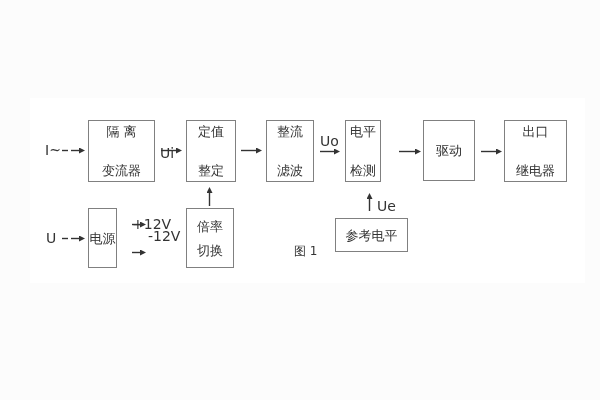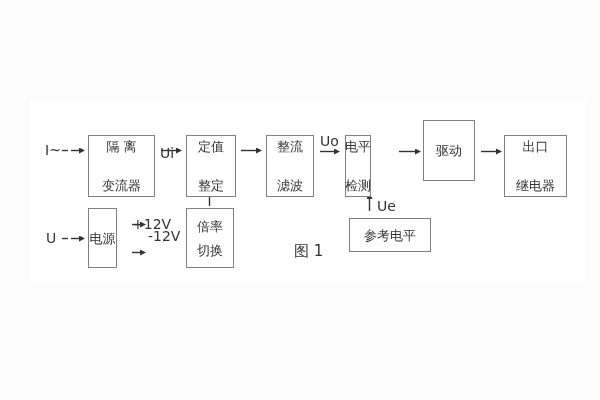--- a/index.html
+++ b/index.html
@@ -24,27 +24,27 @@
     position:absolute;
     border:1px solid var(--c-border);
     background:var(--bg-panel);
     color:var(--c-text);
     display:flex;flex-direction:column;
     align-items:center;justify-content:center;
     font-size:13px;line-height:13px;
     box-sizing:border-box;
     white-space:nowrap;
   }
-  .block.two{gap:26px;margin-top:15px;}
+  .block.two{gap:26px;}
   .block.two-tight{gap:11px;}
   .lbl{
     position:absolute;color:var(--c-text);
     font-size:14px;line-height:14px;white-space:nowrap;
   }
-  .caption{font-size:15px;}
+  .caption{font-size:12px;}
   svg.wires{position:absolute;left:0;top:0;pointer-events:none;}
   svg.wires line{stroke:var(--c-arrow);stroke-width:1.4;}
   svg.wires .head{fill:var(--c-arrow);}
 </style>
 </head>
 <body>
 
 <div class="page">
 
   <div class="panel"></div>
@@ -78,21 +78,21 @@
   <div class="block two" style="left:266px;top:120px;width:48px;height:62px">
     <span>整流</span>
     <span>滤波</span>
   </div>
 
   <div class="block two" style="left:186px;top:120px;width:50px;height:62px">
     <span>定值</span>
     <span>整定</span>
   </div>
 
-  <div class="block two" style="left:345px;top:120px;width:26px;height:62px">
+  <div class="block two" style="left:345px;top:120px;width:36px;height:62px">
     <span>电平</span>
     <span>检测</span>
   </div>
 
   <div class="block two" style="left:504px;top:120px;width:63px;height:62px">
     <span>出口</span>
     <span>继电器</span>
   </div>
 
   <div class="block" style="left:423px;top:120px;width:52px;height:61px">
@@ -101,21 +101,21 @@
 
   <div class="block" style="left:88px;top:208px;width:29px;height:60px">
     <span>电源</span>
   </div>
 
   <div class="block two-tight" style="left:186px;top:208px;width:48px;height:60px">
     <span>倍率</span>
     <span>切换</span>
   </div>
 
-  <div class="block" style="left:349px;top:218px;width:82px;height:34px">
+  <div class="block" style="left:335px;top:218px;width:73px;height:34px">
     <span>参考电平</span>
   </div>
 
   <span class="lbl" style="left:45px;top:143px">I~</span>
   <span class="lbl" style="left:160px;top:146px">Ui</span>
   <span class="lbl" style="left:320px;top:134px">Uo</span>
   <span class="lbl" style="left:46px;top:231px">U</span>
   <span class="lbl" style="left:132px;top:217px">+12V</span>
   <span class="lbl" style="left:148px;top:229px">-12V</span>
   <span class="lbl" style="left:377px;top:199px">Ue</span>

